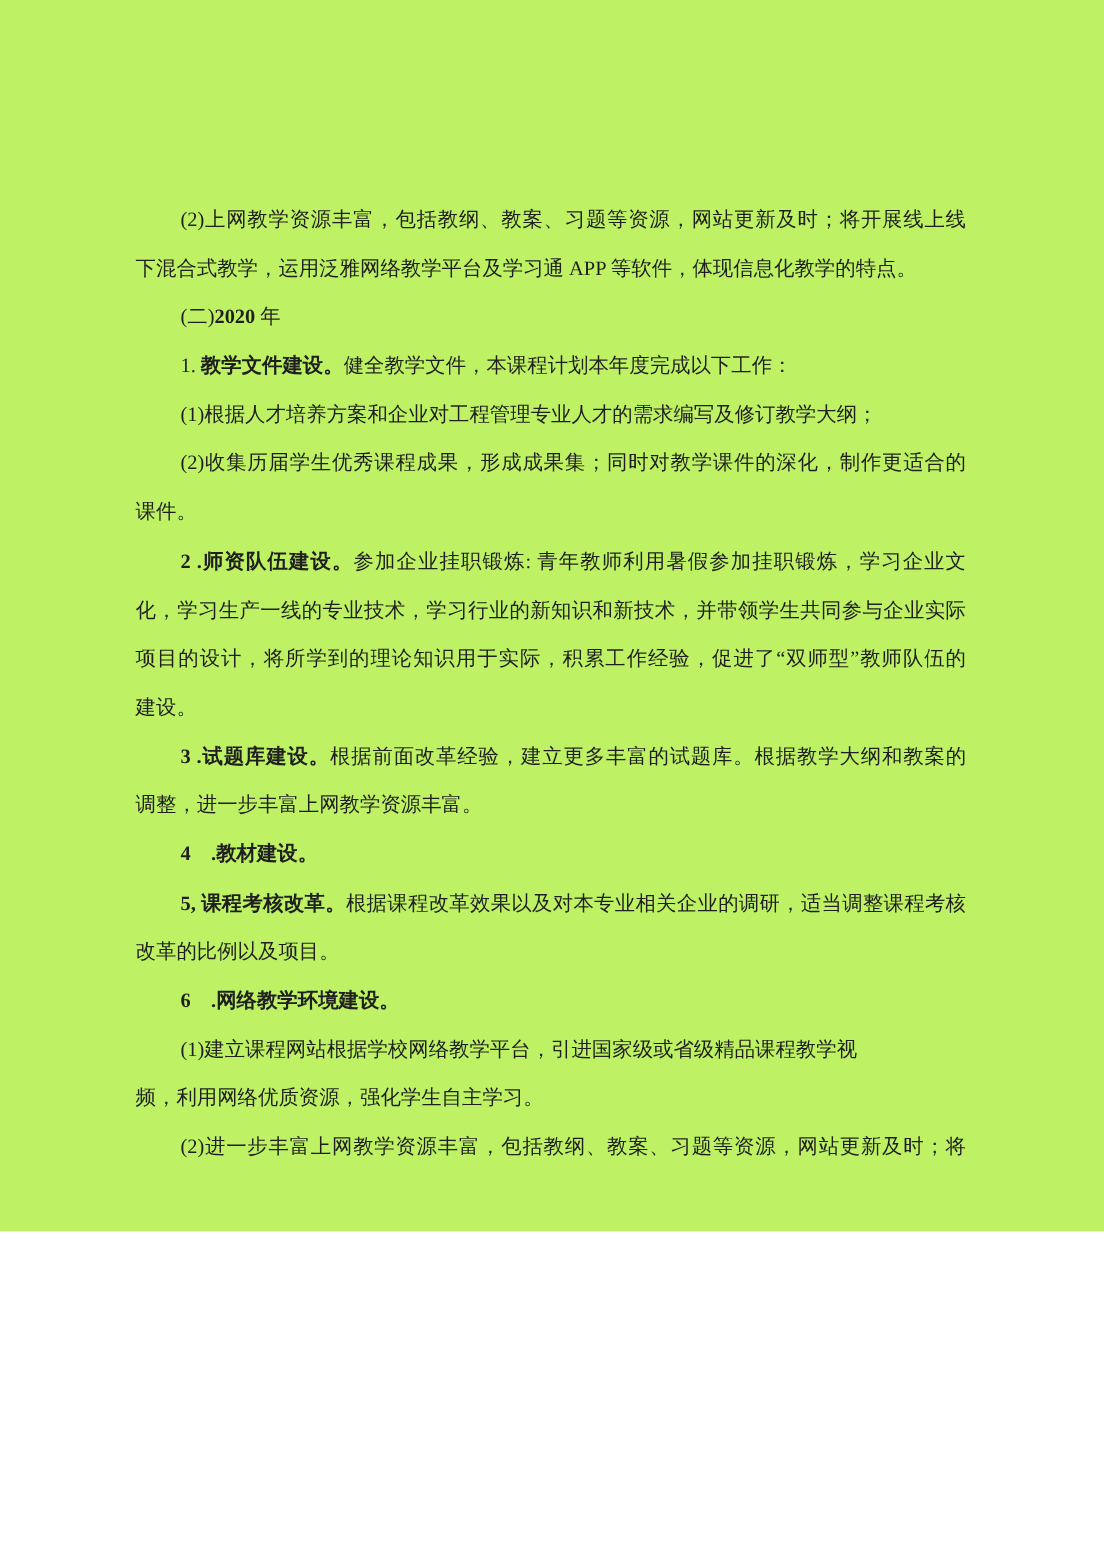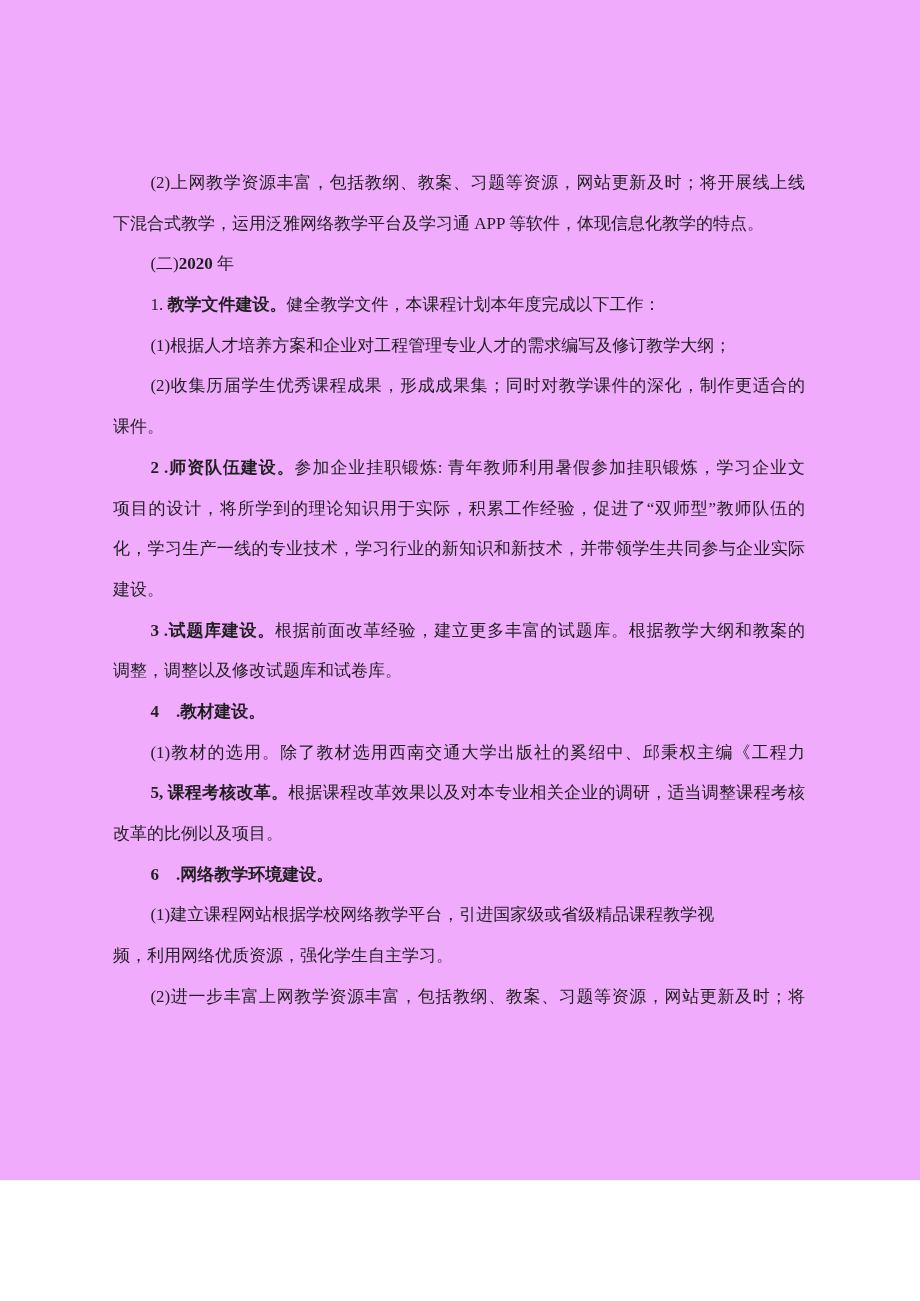--- a/index.html
+++ b/index.html
@@ -4,22 +4,22 @@
 <style>
   html,body{margin:0;padding:0;}
   body{
     width:920px;height:1301px;
     background:#ffffff;
     overflow:hidden;
     font-family:"Liberation Serif","DejaVu Serif",serif;
   }
   .page{
     position:relative;
-    width:920px;height:1180px;
-    background:#f0abfc;
+    width:920px;height:1026px;
+    background:#bef264;
   }
   .content{
     position:absolute;
     left:113px;top:163px;
     width:692px;
     color:#1f1f1f;
     font-size:17px;
   }
   .line{
     line-height:40.7px;
@@ -45,27 +45,26 @@
 <div class="page">
   <div class="content">
       <div class="line indent"><span class="">(2)上网教学资源丰富，包括教纲、教案、习题等资源，网站更新及时；将开展线上线</span></div>
       <div class="line last"><span class="">下混合式教学，运用泛雅网络教学平台及学习通 APP 等软件，体现信息化教学的特点。</span></div>
       <div class="line indent last"><span class="">(二)</span><span class="b ">2020</span><span class=""> 年</span></div>
       <div class="line indent last"><span class="">1. </span><span class="b k">教学文件建设。</span><span class="">健全教学文件，本课程计划本年度完成以下工作：</span></div>
       <div class="line indent last"><span class="">(1)根据人才培养方案和企业对工程管理专业人才的需求编写及修订教学大纲；</span></div>
       <div class="line indent"><span class="">(2)收集历届学生优秀课程成果，形成成果集；同时对教学课件的深化，制作更适合的</span></div>
       <div class="line last"><span class="">课件。</span></div>
       <div class="line indent"><span class="b ">2 .</span><span class="b k">师资队伍建设。</span><span class="">参加企业挂职锻炼: 青年教师利用暑假参加挂职锻炼，学习企业文</span></div>
+      <div class="line"><span class="">化，学习生产一线的专业技术，学习行业的新知识和新技术，并带领学生共同参与企业实际</span></div>
       <div class="line"><span class="">项目的设计，将所学到的理论知识用于实际，积累工作经验，促进了“双师型”教师队伍的</span></div>
-      <div class="line"><span class="">化，学习生产一线的专业技术，学习行业的新知识和新技术，并带领学生共同参与企业实际</span></div>
       <div class="line last"><span class="">建设。</span></div>
       <div class="line indent"><span class="b ">3 .</span><span class="b k">试题库建设。</span><span class="">根据前面改革经验，建立更多丰富的试题库。根据教学大纲和教案的</span></div>
-      <div class="line last"><span class="">调整，调整以及修改试题库和试卷库。</span></div>
+      <div class="line last"><span class="">调整，进一步丰富上网教学资源丰富。</span></div>
       <div class="line indent last"><span class="b ">4</span><span class="">　</span><span class="b k">.教材建设。</span></div>
-      <div class="line indent"><span class="">(1)教材的选用。除了教材选用西南交通大学出版社的奚绍中、邱秉权主编《工程力</span></div>
       <div class="line indent"><span class="b ">5,</span><span class=""> </span><span class="b k">课程考核改革。</span><span class="">根据课程改革效果以及对本专业相关企业的调研，适当调整课程考核</span></div>
       <div class="line last"><span class="">改革的比例以及项目。</span></div>
       <div class="line indent last"><span class="b ">6</span><span class="">　</span><span class="b k">.网络教学环境建设。</span></div>
       <div class="line indent last"><span class="">(1)建立课程网站根据学校网络教学平台，引进国家级或省级精品课程教学视</span></div>
       <div class="line last"><span class="">频，利用网络优质资源，强化学生自主学习。</span></div>
       <div class="line indent"><span class="">(2)进一步丰富上网教学资源丰富，包括教纲、教案、习题等资源，网站更新及时；将</span></div>
     </div>
 </div>
 
 </body></html>

